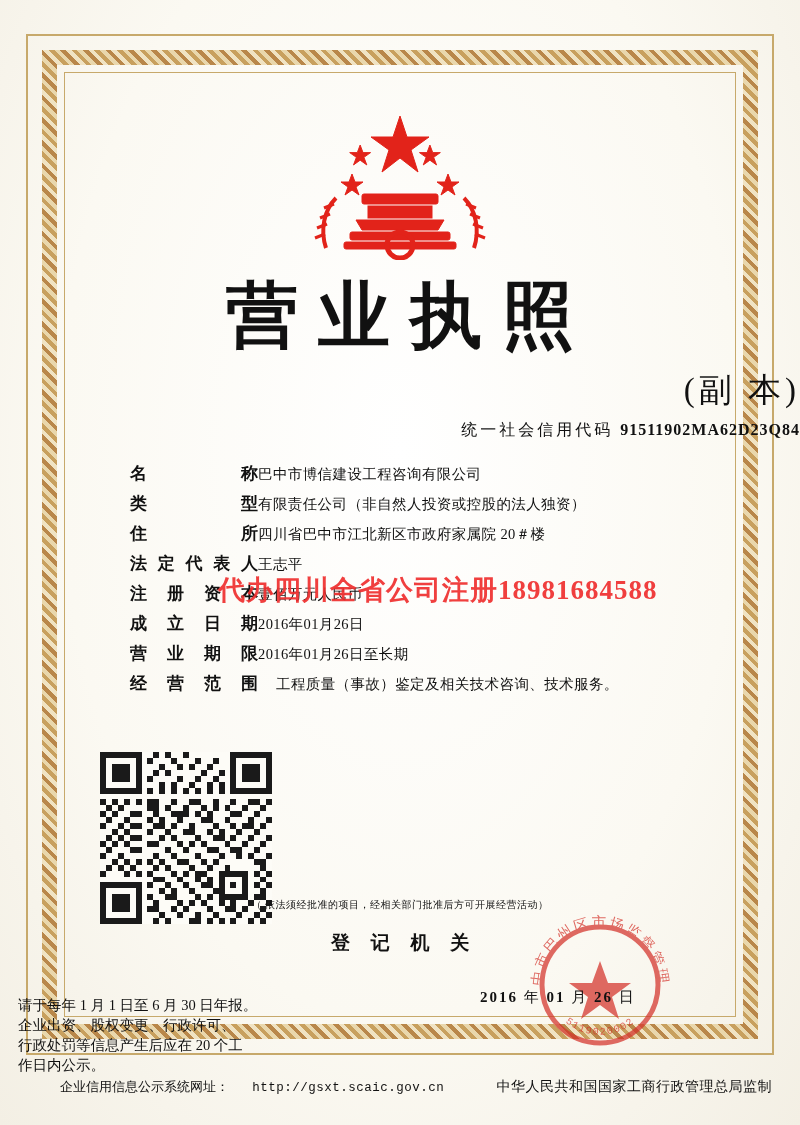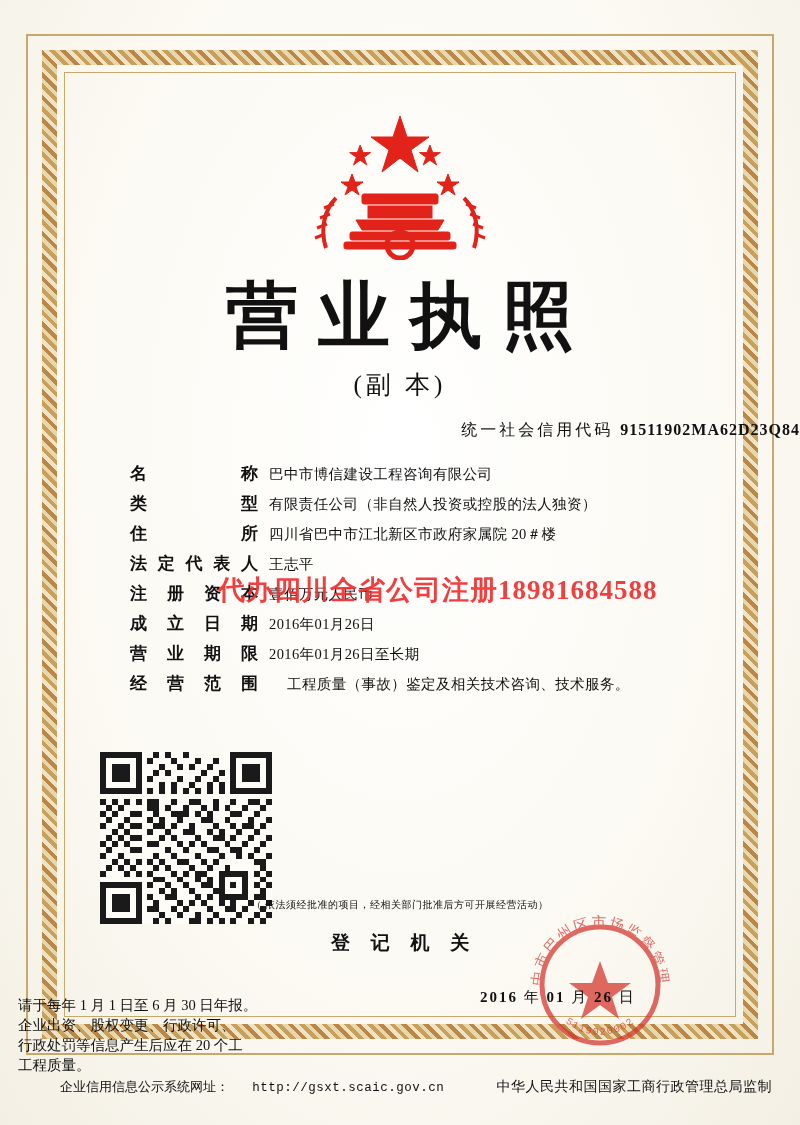--- a/index.html
+++ b/index.html
@@ -69,23 +69,23 @@
     font-size: 72px;
     font-weight: bold;
     letter-spacing: 20px;
     text-indent: 20px;
     color: #111111;
   }
   .subtitle {
     position: absolute;
     top: 368px;
     left: 0; right: 0;
-    text-align: center;
-    font-family: "Liberation Serif", serif;
-    font-size: 25px;
+    text-align: right;
+    font-family: "Liberation Serif", serif;
+    font-size: 33px;
     letter-spacing: 4px;
     color: #111111;
   }
   .credit-code {
     position: absolute;
     top: 420px;
     left: 0; right: 0;
     text-align: right;
     font-family: "Liberation Serif", serif;
     font-size: 16px;
@@ -118,21 +118,20 @@
     color: #111;
     display: flex;
     justify-content: space-between;
   }
   .row .label span { display: inline-block; }
   .row .value {
     font-family: "Liberation Serif", serif;
     font-size: 14.5px;
     color: #111;
     letter-spacing: 0.4px;
-    margin-left: 11px;
   }
   .row.scope .value {
     padding-left: 18px;
   }
 
   
   .qr {
     position: absolute;
     left: 100px;
     top: 752px;
@@ -624,21 +623,21 @@
     <span class="n">01</span>
     <span>月</span>
     <span class="n">26</span>
     <span>日</span>
   </div>
 
   <div class="legal">
     <div>请于每年 1 月 1 日至 6 月 30 日年报。</div>
     <div>企业出资、股权变更、行政许可、</div>
     <div>行政处罚等信息产生后应在 20 个工</div>
-    <div>工程质量。</div>
+    <div>作日内公示。</div>
   </div>
 
   <div class="footer-url">
     <span>企业信用信息公示系统网址：</span>
     <span class="url">http://gsxt.scaic.gov.cn</span>
   </div>
 
   <div class="footer-right">中华人民共和国国家工商行政管理总局监制</div>
 </div>
 

